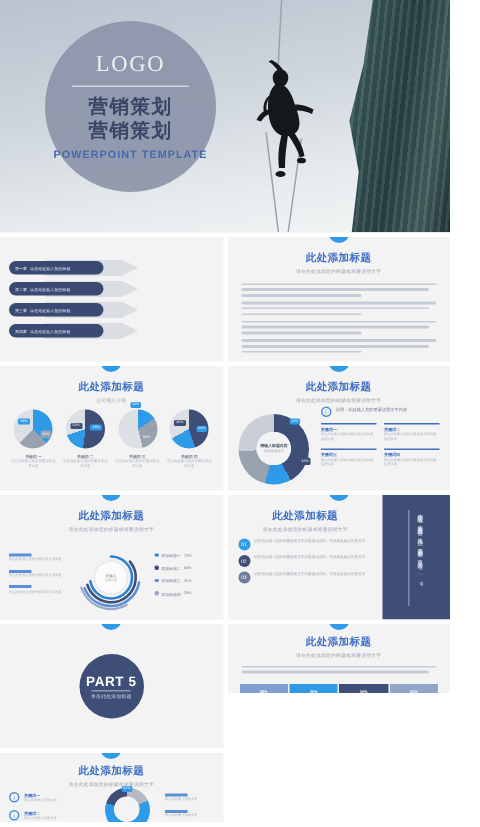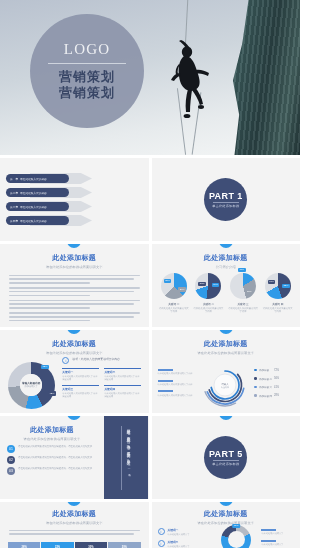--- a/index.html
+++ b/index.html
@@ -175,20 +175,21 @@
         <ellipse cx="34" cy="67" rx="3" ry="1.9"></ellipse>
         <path d="M12 24 C9 27 8 31 9 35 L11 34 C10 31 11 27 13 25 Z"></path>
       </g>
     </svg>
 
     <div class="cover-circle">
       <div class="logo-txt">LOGO</div>
       <div class="logo-rule"></div>
       <div class="cv-t1">营销策划</div>
       <div class="cv-t2">营销策划</div>
+      <div class="cv-sub">POWERPOINT TEMPLATE</div>
     </div>
   </div>
 
   <div class="grid">
 
     <div class="slide">
       <div class="toc">
         <div class="toc-left">
           <div class="toc-row">
             <div class="chev"></div>
@@ -215,29 +216,20 @@
             <div class="chev"></div>
             <div class="pill">
               <span>第四章</span>
               <span style="margin-left:2px">请在此处输入您的标题</span>
             </div>
           </div>
         </div>
       </div>
     </div>
 
-    <div class="slide">
-      <div class="part-wrap">
-        <div class="part-circle">
-          <div class="part-n">PART 1</div>
-          <div class="part-rule"></div>
-          <div class="part-s">单击此处添加标题</div>
-        </div>
-      </div>
-    </div>
 
     <div class="slide">
       <div class="arrow-dn" style="top:-3.5px"></div>
       <div class="hdr">
         <div class="stitle">此处添加标题</div>
         <div class="ssub">请在此处添加您的标题或简要说明文字</div>
       </div>
       <div class="lines">
         <div class="ln s1"></div>
           <div class="ln s2"></div>

